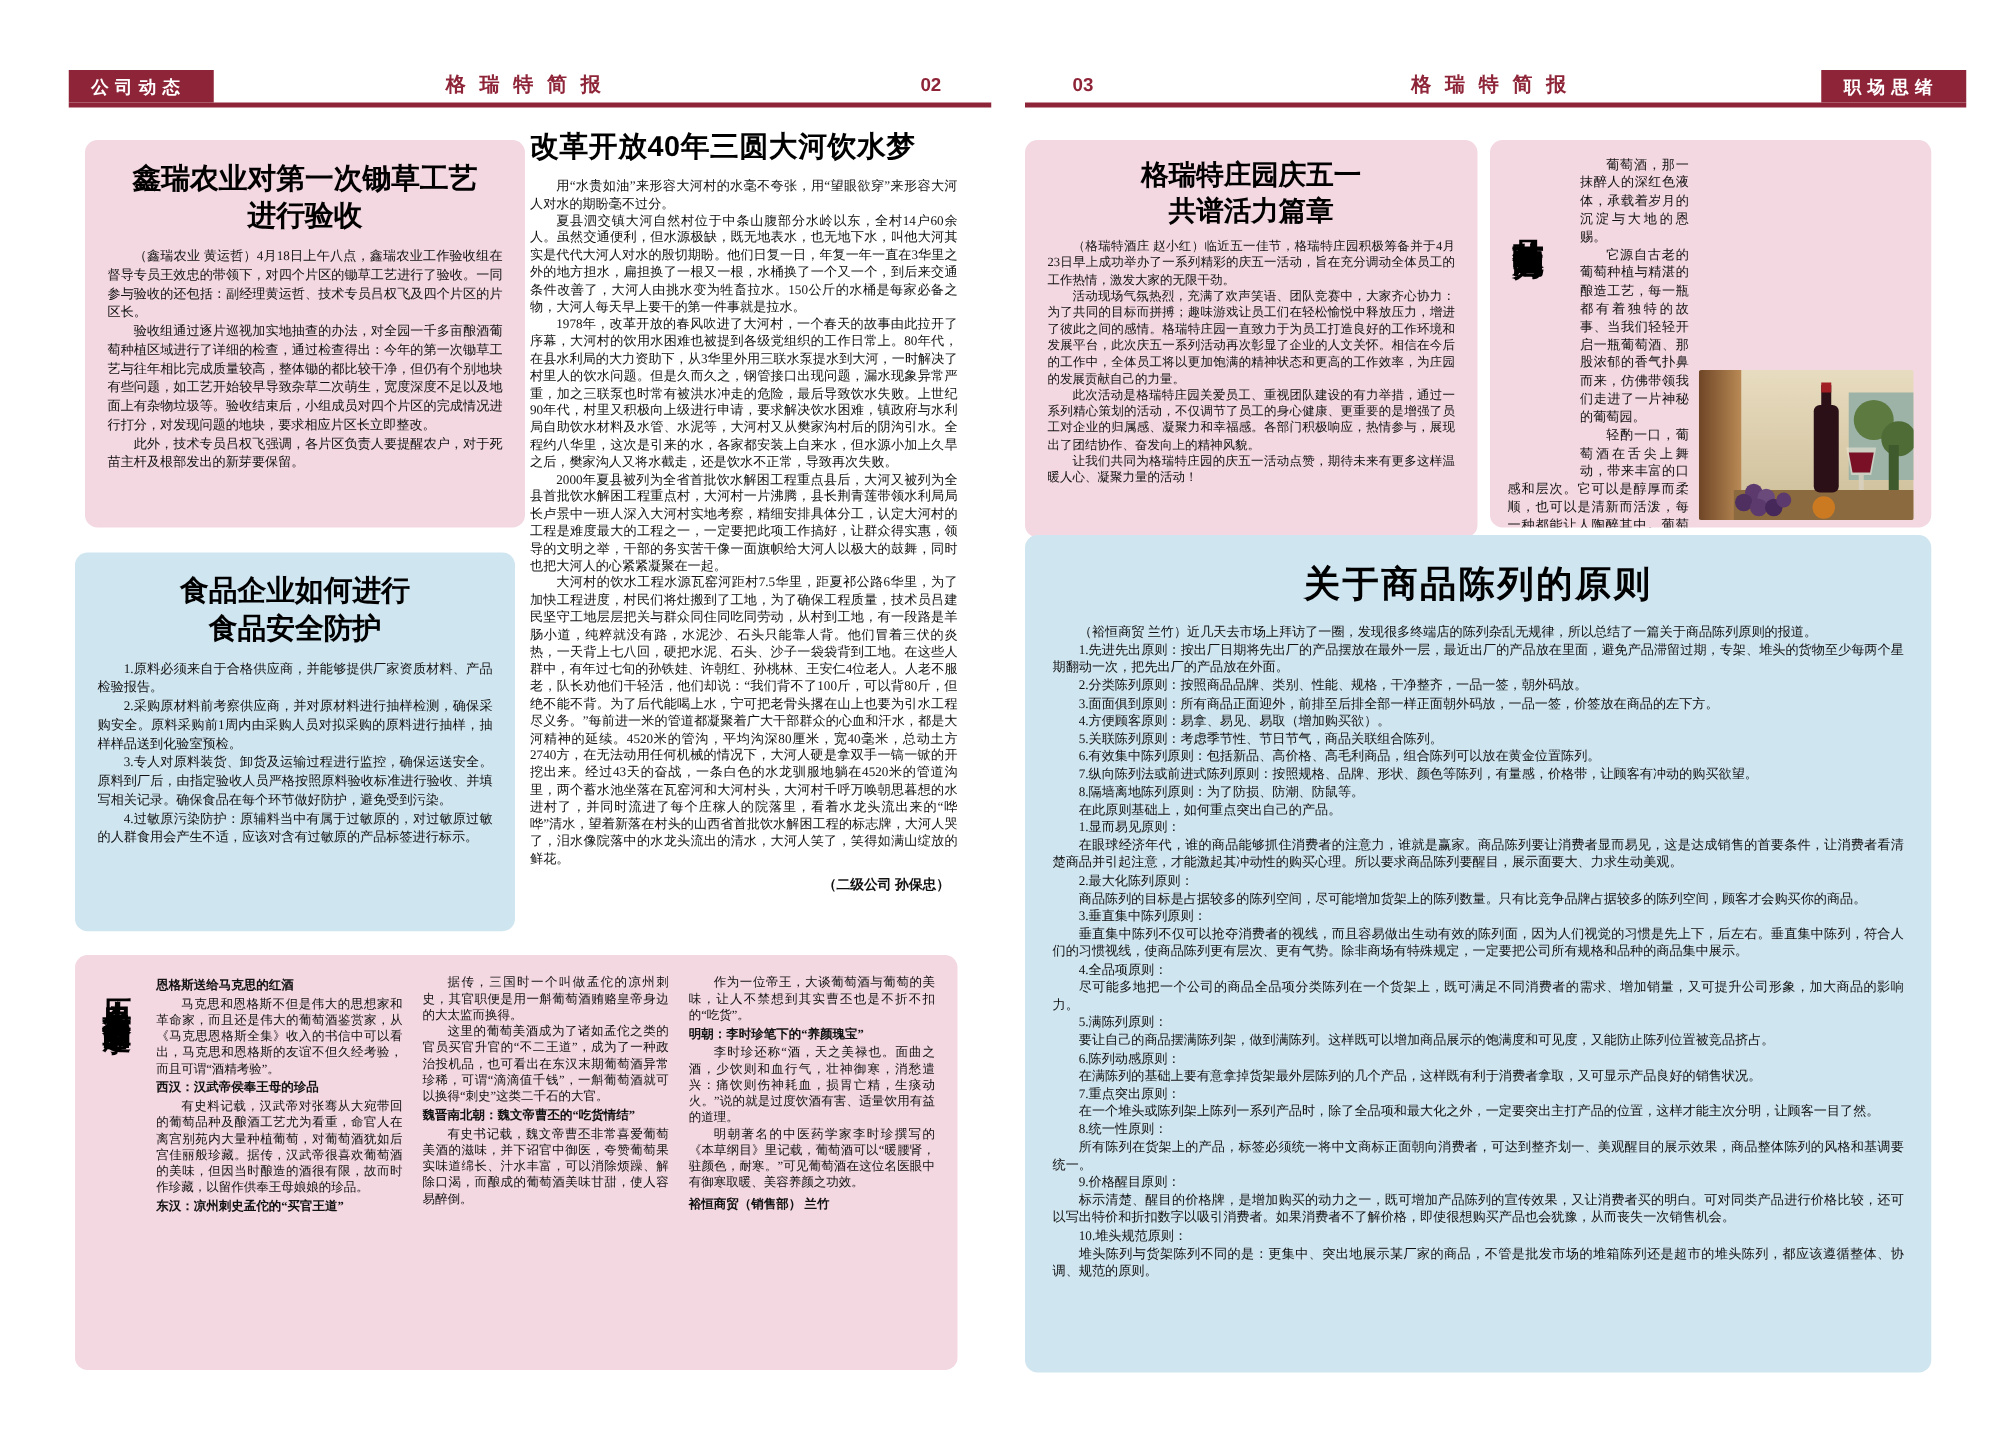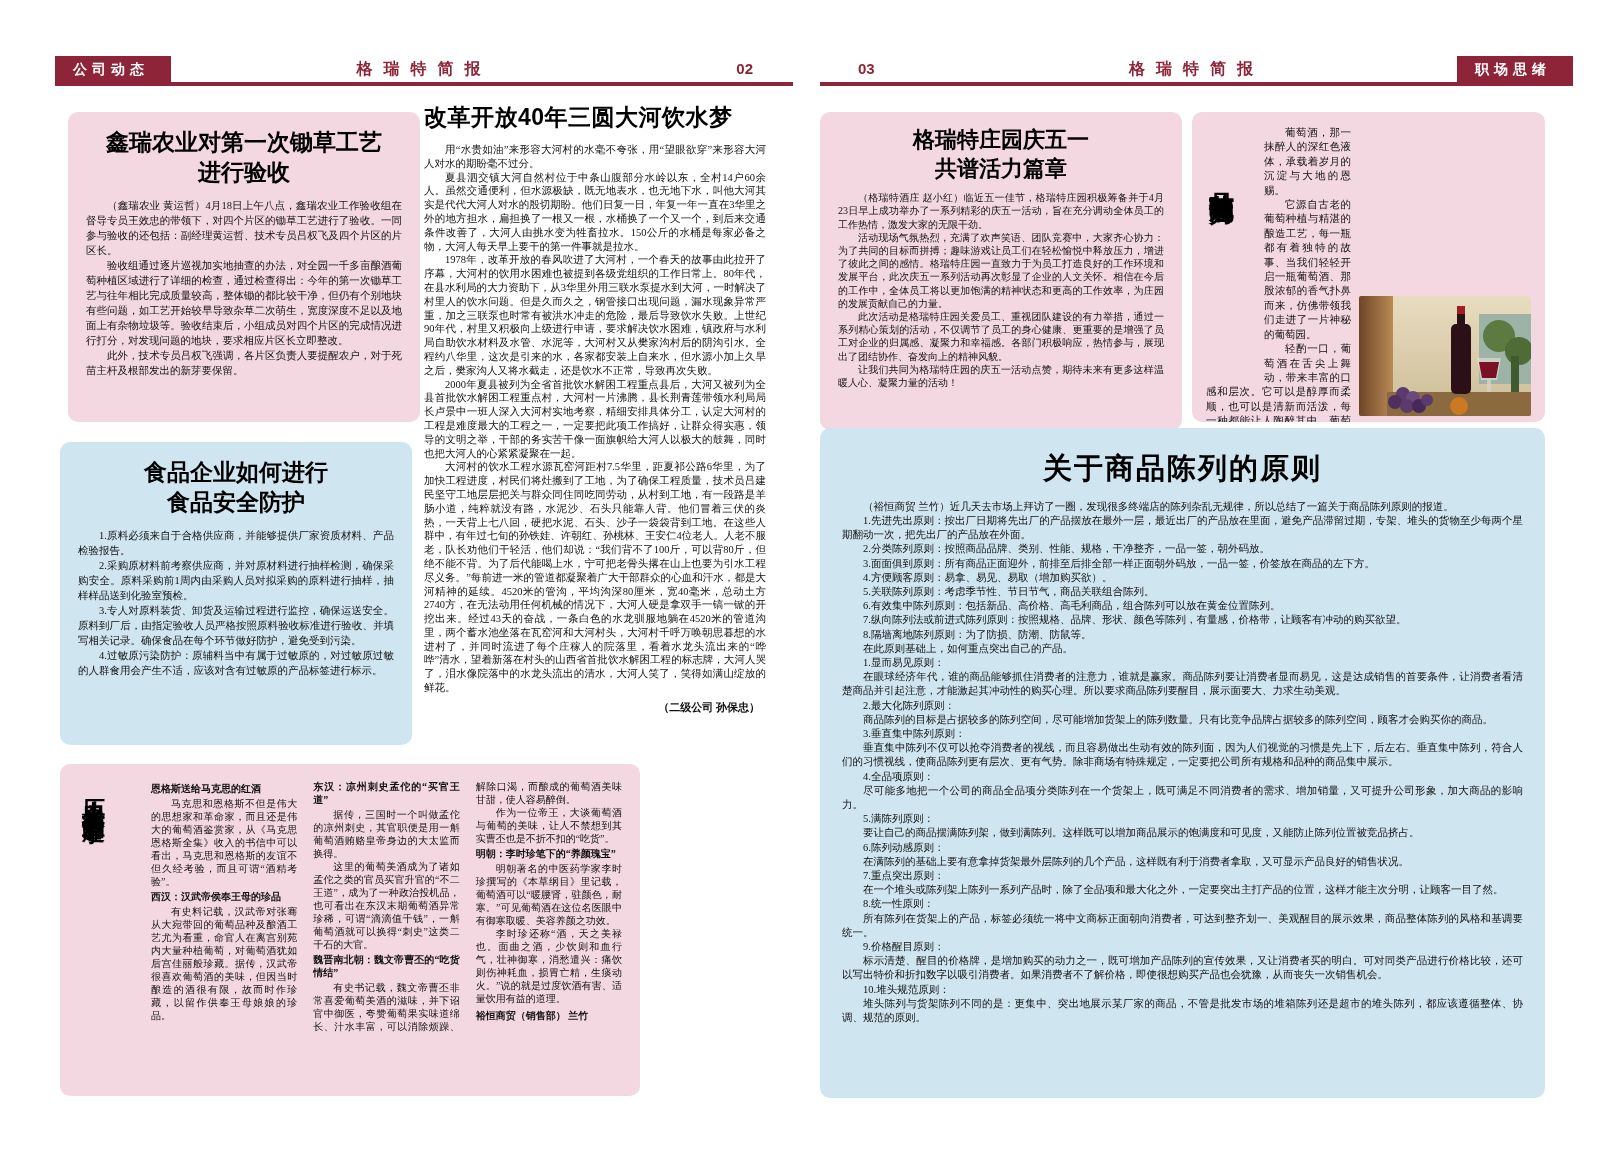--- a/index.html
+++ b/index.html
@@ -32,21 +32,21 @@
   .food-box{left:60px;top:442px;width:352px;height:303px;padding:16px 18px;}
   .food-box .box-title{font-size:23px;}
   .food-box .body-text{font-size:10.5px;line-height:15px;margin-top:10px;}
   
   .river-col{position:absolute;left:424px;top:102px;width:342px;height:662px;overflow:hidden;}
   .river-title{font-family:"Liberation Sans","DejaVu Sans",sans-serif;font-weight:900;font-size:23px;
                margin:0 0 10px 0;color:#000;letter-spacing:0.5px;white-space:nowrap;}
   .river-col .body-text{font-size:10.5px;line-height:13.8px;}
   .river-byline{font-weight:bold;text-align:right;font-size:11px;margin-top:5px;padding-right:6px;}
   
-  .hist-box{left:60px;top:764px;width:580px;height:332px;padding:16px 18px;display:flex;gap:26px;}
+  .hist-box{left:60px;top:764px;width:706px;height:332px;padding:16px 18px;display:flex;}
   .hist-vtitle{writing-mode:vertical-rl;text-orientation:upright;font-size:23px;font-weight:bold;
                letter-spacing:2px;margin-right:16px;flex:0 0 auto;color:#000;
                font-family:"Liberation Serif","DejaVu Serif",serif;}
   .hist-cols{flex:1;column-count:3;column-gap:16px;font-size:10px;line-height:13px;}
   .hist-cols p{margin:0;text-indent:2em;text-align:justify;}
   
   .mayday-box{left:820px;top:112px;width:362px;height:318px;padding:14px 18px;}
   .mayday-box .box-title{font-size:22px;}
   .mayday-box .body-text{font-size:10px;line-height:13.2px;margin-top:8px;}
   
@@ -126,22 +126,22 @@
         <p>马克思和恩格斯不但是伟大的思想家和革命家，而且还是伟大的葡萄酒鉴赏家，从《马克思恩格斯全集》收入的书信中可以看出，马克思和恩格斯的友谊不但久经考验，而且可谓“酒精考验”。</p>
         <p class="sub-head">西汉：汉武帝侯奉王母的珍品</p>
         <p>有史料记载，汉武帝对张骞从大宛带回的葡萄品种及酿酒工艺尤为看重，命官人在离宫别苑内大量种植葡萄，对葡萄酒犹如后宫佳丽般珍藏。据传，汉武帝很喜欢葡萄酒的美味，但因当时酿造的酒很有限，故而时作珍藏，以留作供奉王母娘娘的珍品。</p>
         <p class="sub-head">东汉：凉州刺史孟佗的“买官王道”</p>
         <p>据传，三国时一个叫做孟佗的凉州刺史，其官职便是用一斛葡萄酒贿赂皇帝身边的大太监而换得。</p>
         <p>这里的葡萄美酒成为了诸如孟佗之类的官员买官升官的“不二王道”，成为了一种政治投机品，也可看出在东汉末期葡萄酒异常珍稀，可谓“滴滴值千钱”，一斛葡萄酒就可以换得“刺史”这类二千石的大官。</p>
         <p class="sub-head">魏晋南北朝：魏文帝曹丕的“吃货情结”</p>
         <p>有史书记载，魏文帝曹丕非常喜爱葡萄美酒的滋味，并下诏官中御医，夸赞葡萄果实味道绵长、汁水丰富，可以消除烦躁、解除口渴，而酿成的葡萄酒美味甘甜，使人容易醉倒。</p>
         <p>作为一位帝王，大谈葡萄酒与葡萄的美味，让人不禁想到其实曹丕也是不折不扣的“吃货”。</p>
         <p class="sub-head">明朝：李时珍笔下的“养颜瑰宝”</p>
+        <p>李时珍还称“酒，天之美禄也。面曲之酒，少饮则和血行气，壮神御寒，消愁遣兴：痛饮则伤神耗血，损胃亡精，生痰动火。”说的就是过度饮酒有害、适量饮用有益的道理。</p>
         <p>明朝著名的中医药学家李时珍撰写的《本草纲目》里记载，葡萄酒可以“暖腰肾，驻颜色，耐寒。”可见葡萄酒在这位名医眼中有御寒取暖、美容养颜之功效。</p>
-        <p>李时珍还称“酒，天之美禄也。面曲之酒，少饮则和血行气，壮神御寒，消愁遣兴：痛饮则伤神耗血，损胃亡精，生痰动火。”说的就是过度饮酒有害、适量饮用有益的道理。</p>
         <p class="byline-line">裕恒商贸（销售部） 兰竹</p>
       </div>
   </div>
 
   <div class="box pink mayday-box">
     <h2 class="box-title">
       <span>格瑞特庄园庆五一</span><br>
       <span>共谱活力篇章</span>
     </h2>
     <div class="body-text">

